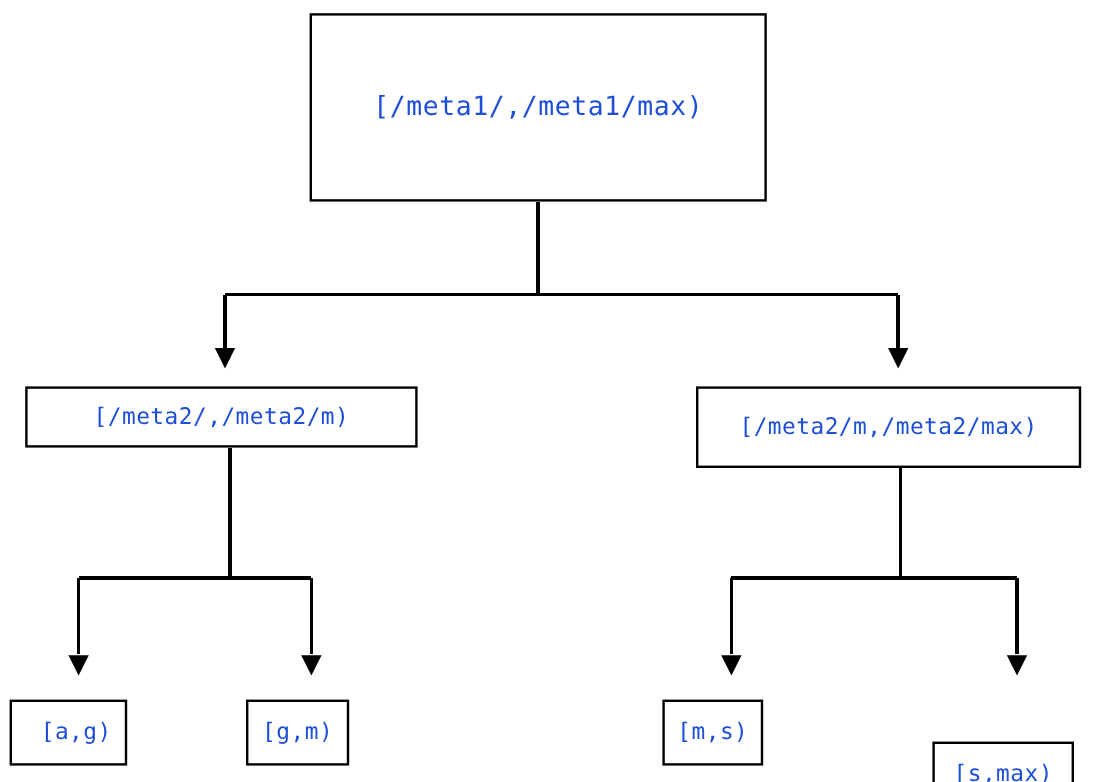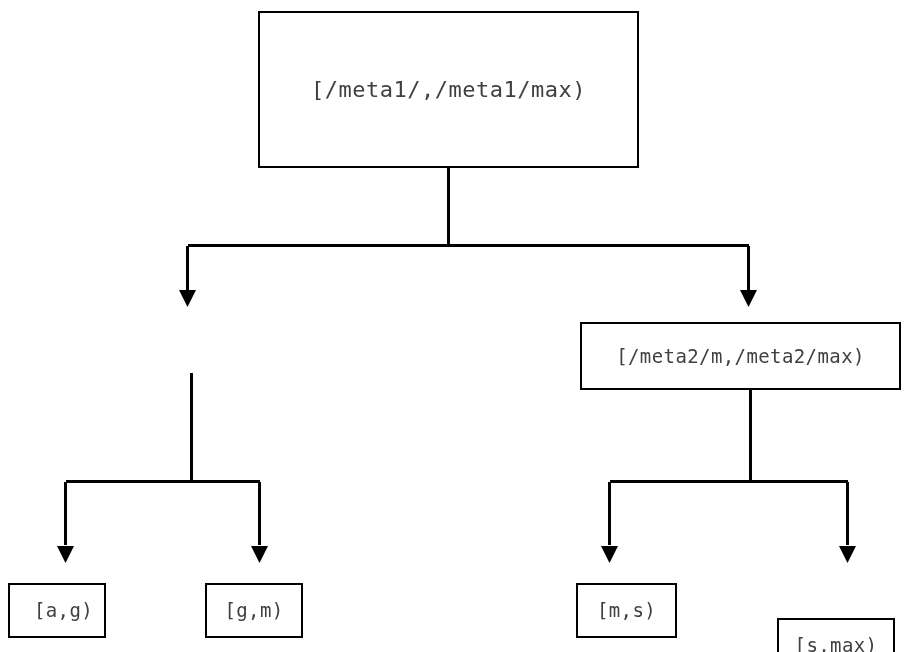--- a/index.html
+++ b/index.html
@@ -28,21 +28,21 @@
   }
   .node-box {
     position: absolute;
     box-sizing: border-box;
     background: #ffffff;
     border: 2px solid #000000;
     display: flex;
     align-items: center;
     justify-content: center;
     text-align: center;
-    color: #404040;
+    color: #1d4ed8;
     white-space: pre;
     line-height: 1;
     z-index: 2;
   }
   .node-label {
     display: block;
     white-space: pre;
   }
   
   #node-root {
@@ -71,22 +71,22 @@
     letter-spacing: 0.4px;
   }
   
   .leaf-box {
     top: 583px;
     height: 55px;
     font-size: 19px;
     letter-spacing: 0.4px;
   }
   #node-leaf-ag   { left: 8px;   width: 98px; padding-left: 13px;  }
-  #node-leaf-gm   { left: 205px; width: 98px;  }
-  #node-leaf-ms   { left: 576px; width: 101px;  }
+  #node-leaf-gm   { left: 205px; width: 86px;  }
+  #node-leaf-ms   { left: 552px; width: 84px;  }
   #node-leaf-smax { left: 777px; width: 118px; margin-top: 35px; }
 </style>
 </head>
 <body>
 
 <div id="diagram-canvas">
 
   <svg id="edge-layer" viewBox="0 0 912 652" width="912" height="652" xmlns="http://www.w3.org/2000/svg">
     <g stroke="#000000" stroke-width="3" fill="none" shape-rendering="crispEdges">
 
@@ -113,20 +113,23 @@
       <polygon points="251,546 268,546 259.5,563"></polygon>
       <polygon points="601,546 618,546 609.5,563"></polygon>
       <polygon points="839,546 856,546 847.5,563"></polygon>
     </g>
   </svg>
 
   <div class="node-box" id="node-root">
     <span class="node-label">[/meta1/,/meta1/max)</span>
   </div>
 
+  <div class="node-box" id="node-mid-left">
+    <span class="node-label">[/meta2/,/meta2/m)</span>
+  </div>
 
   <div class="node-box" id="node-mid-right">
     <span class="node-label">[/meta2/m,/meta2/max)</span>
   </div>
 
   <div class="node-box leaf-box" id="node-leaf-ag">
     <span class="node-label">[a,g)</span>
   </div>
 
   <div class="node-box leaf-box" id="node-leaf-gm">

